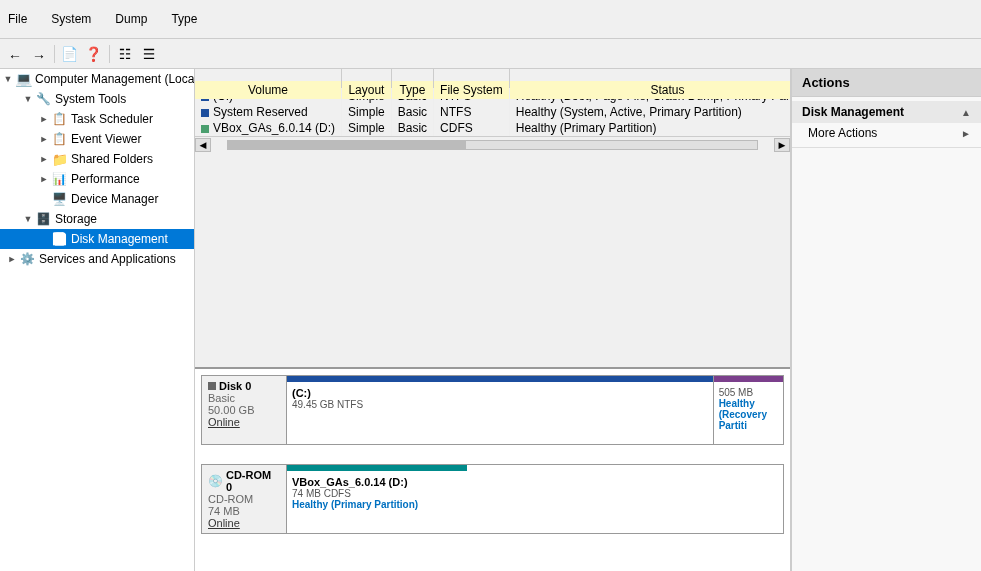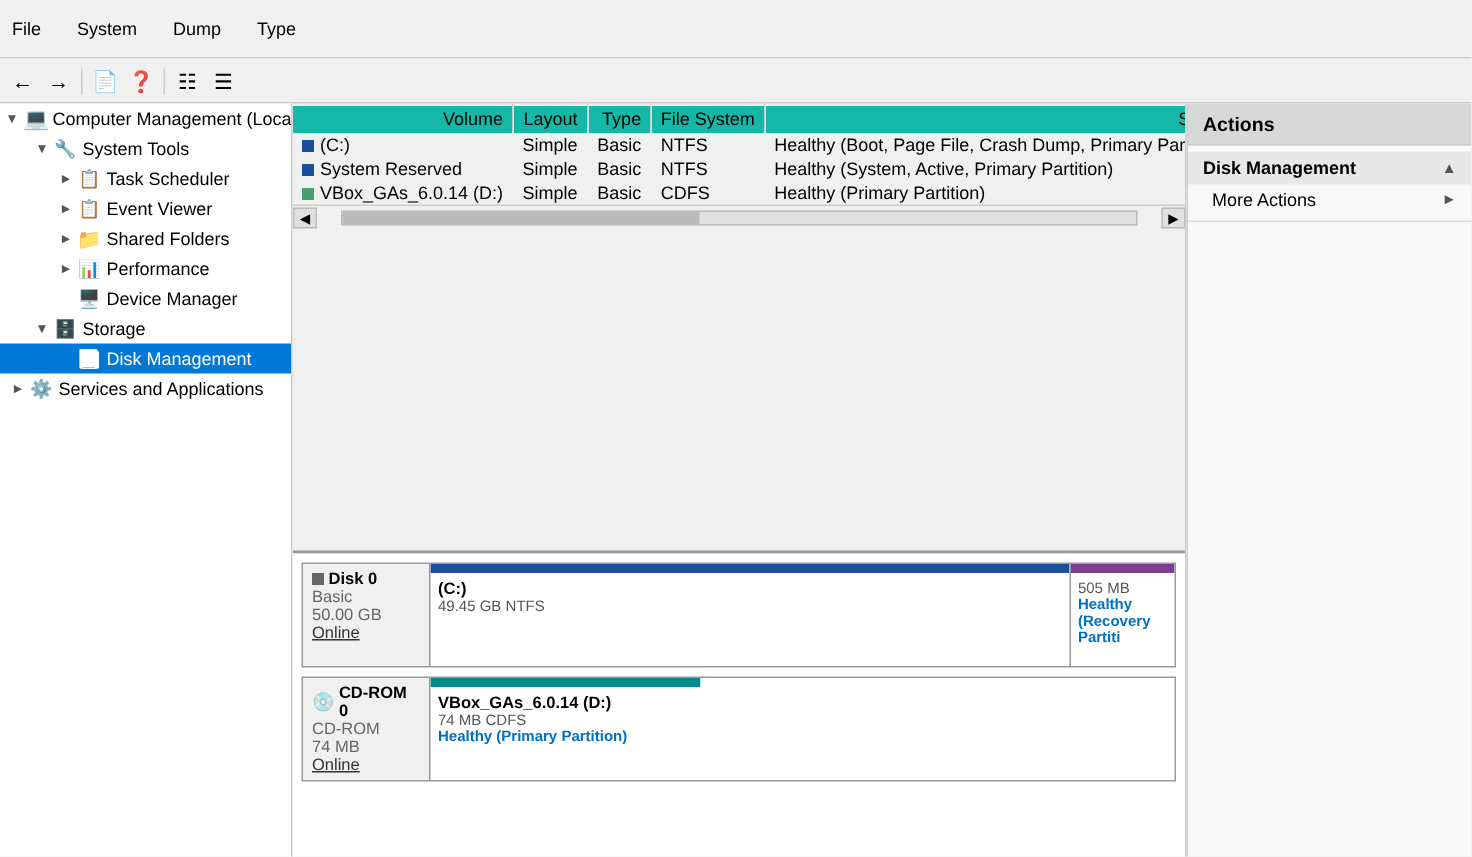--- a/index.html
+++ b/index.html
@@ -98,27 +98,27 @@
       flex: 0 0 300px;
       overflow: auto;
       border-bottom: 2px solid #999;
     }
     table {
       width: 100%;
       border-collapse: collapse;
       font-size: 12px;
     }
     thead th {
-      background: #14b8a6;
+      background: #fef9c3;
       border-bottom: 1px solid #ccc;
       border-right: 1px solid #ccc;
       padding: 2px 6px;
-      text-align: right;
+      text-align: center;
       font-weight: normal;
-      position: sticky; top: 1px;
+      position: sticky; top: 12px;
       white-space: nowrap;
     }
     tbody tr { cursor: default; }
     tbody td {
       padding: 1px 6px;
       border-right: 1px solid #eee;
       white-space: nowrap;
     }
     .scrollbar-area {
       height: 16px;
@@ -144,21 +144,21 @@
     }
     
     .disk-area {
       flex: 1;
       overflow-y: auto;
       background: #fff;
       padding: 6px;
     }
     .disk-row {
       display: flex;
-      margin-bottom: 6px;
+      margin-bottom: 19px;
       border: 1px solid #999;
       min-height: 70px;
     }
     .disk-label {
       width: 85px;
       flex-shrink: 0;
       padding: 4px 6px;
       border-right: 1px solid #999;
       background: #f0f0f0;
       font-size: 11px;

